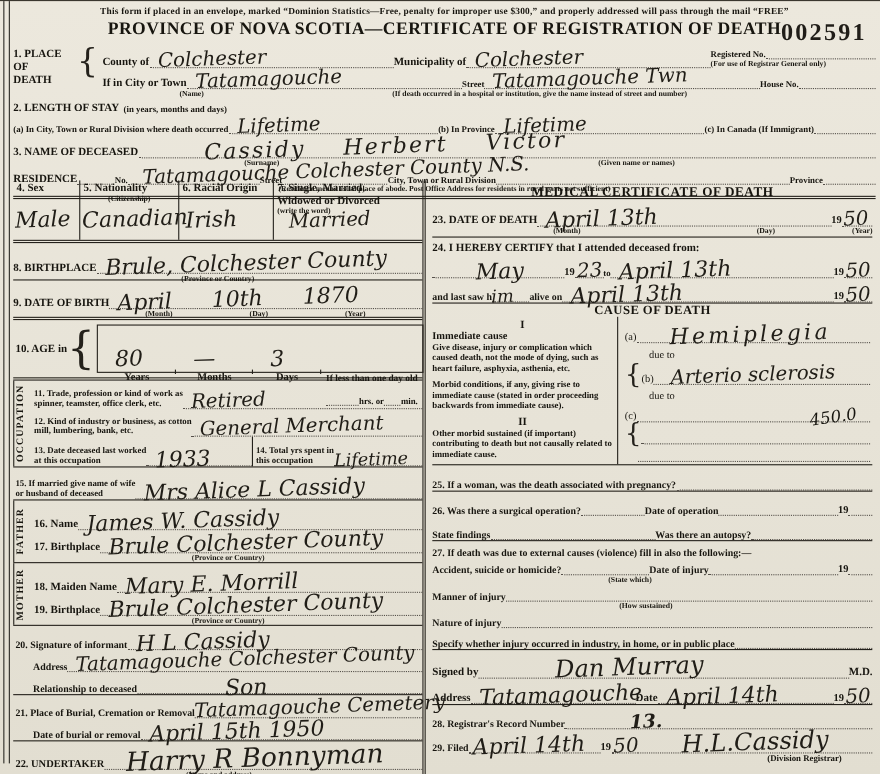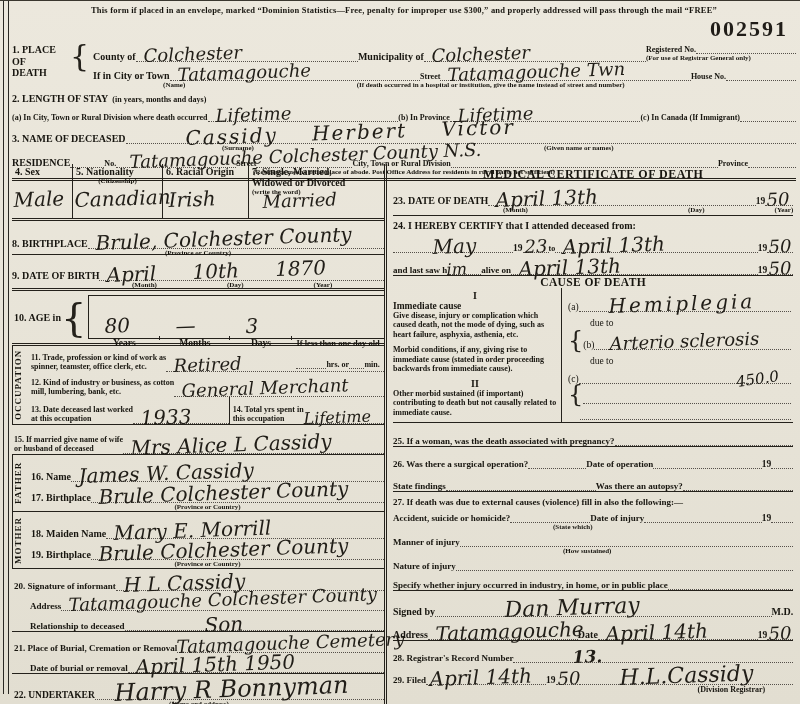--- a/index.html
+++ b/index.html
@@ -88,20 +88,21 @@
 </head>
 <body>
 
 <div class="page">
   <div class="edge1"></div>
   <div class="edge2"></div>
 
   <div class="hdr">
     <div class="banner">This form if placed in an envelope, marked “Dominion Statistics—Free, penalty for improper use $300,” and properly addressed will pass through the mail “FREE”</div>
     <div class="titlerow">
+      <span class="title">PROVINCE OF NOVA SCOTIA—CERTIFICATE OF REGISTRATION OF DEATH</span>
       <span class="serial">002591</span>
     </div>
 
     <div class="s1">
       <div class="s1-lab">
         <div>1. PLACE</div>
           <div>OF</div>
           <div>DEATH</div>
       </div>
       <div class="brace" style="margin-right:4px;">{</div>

